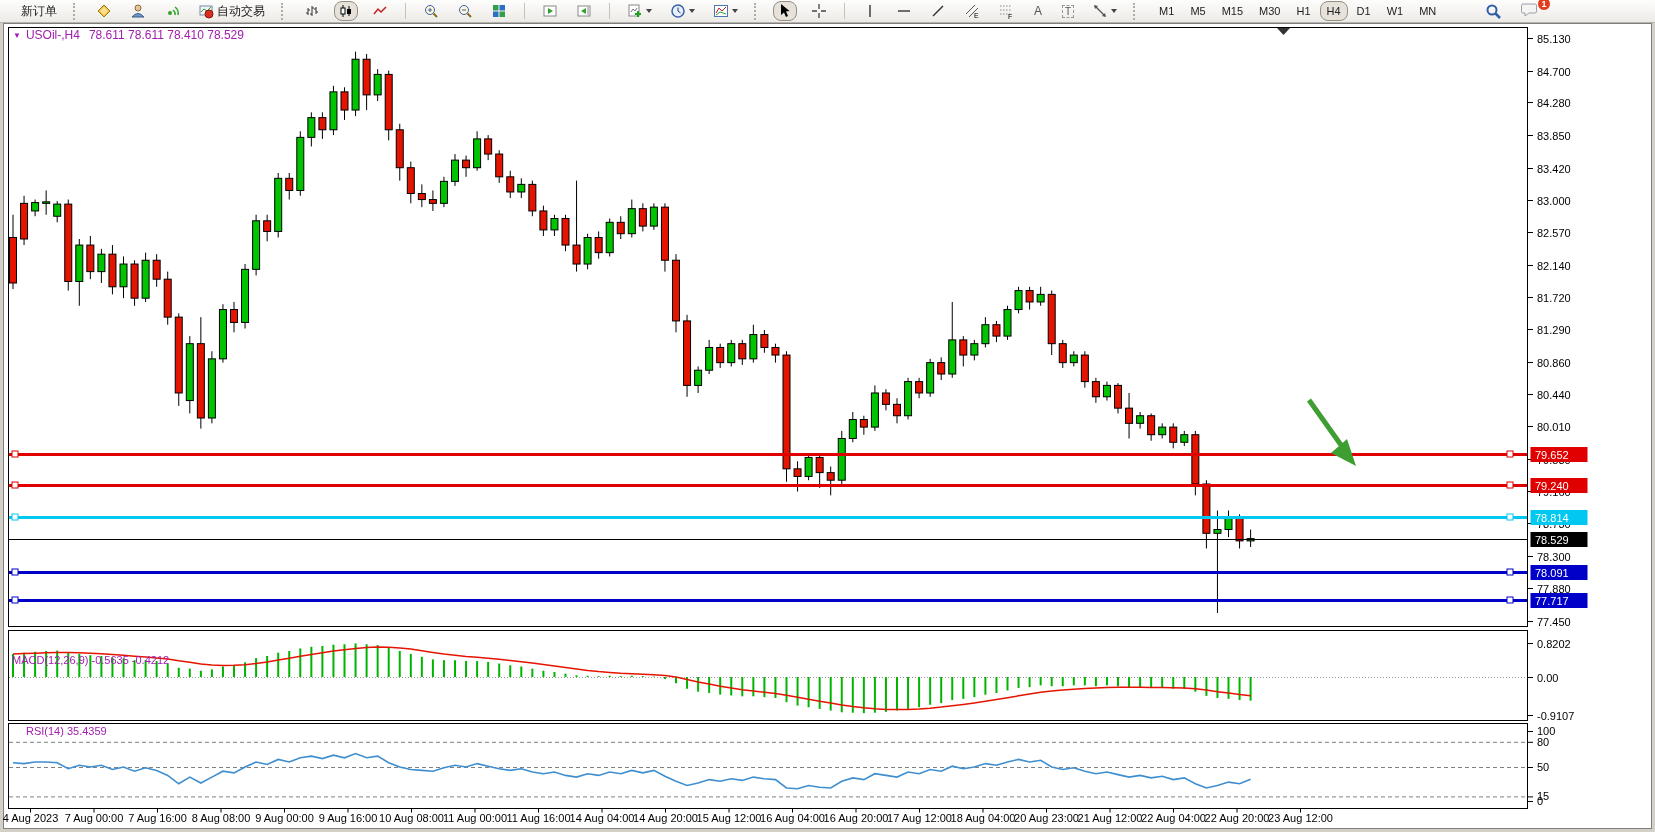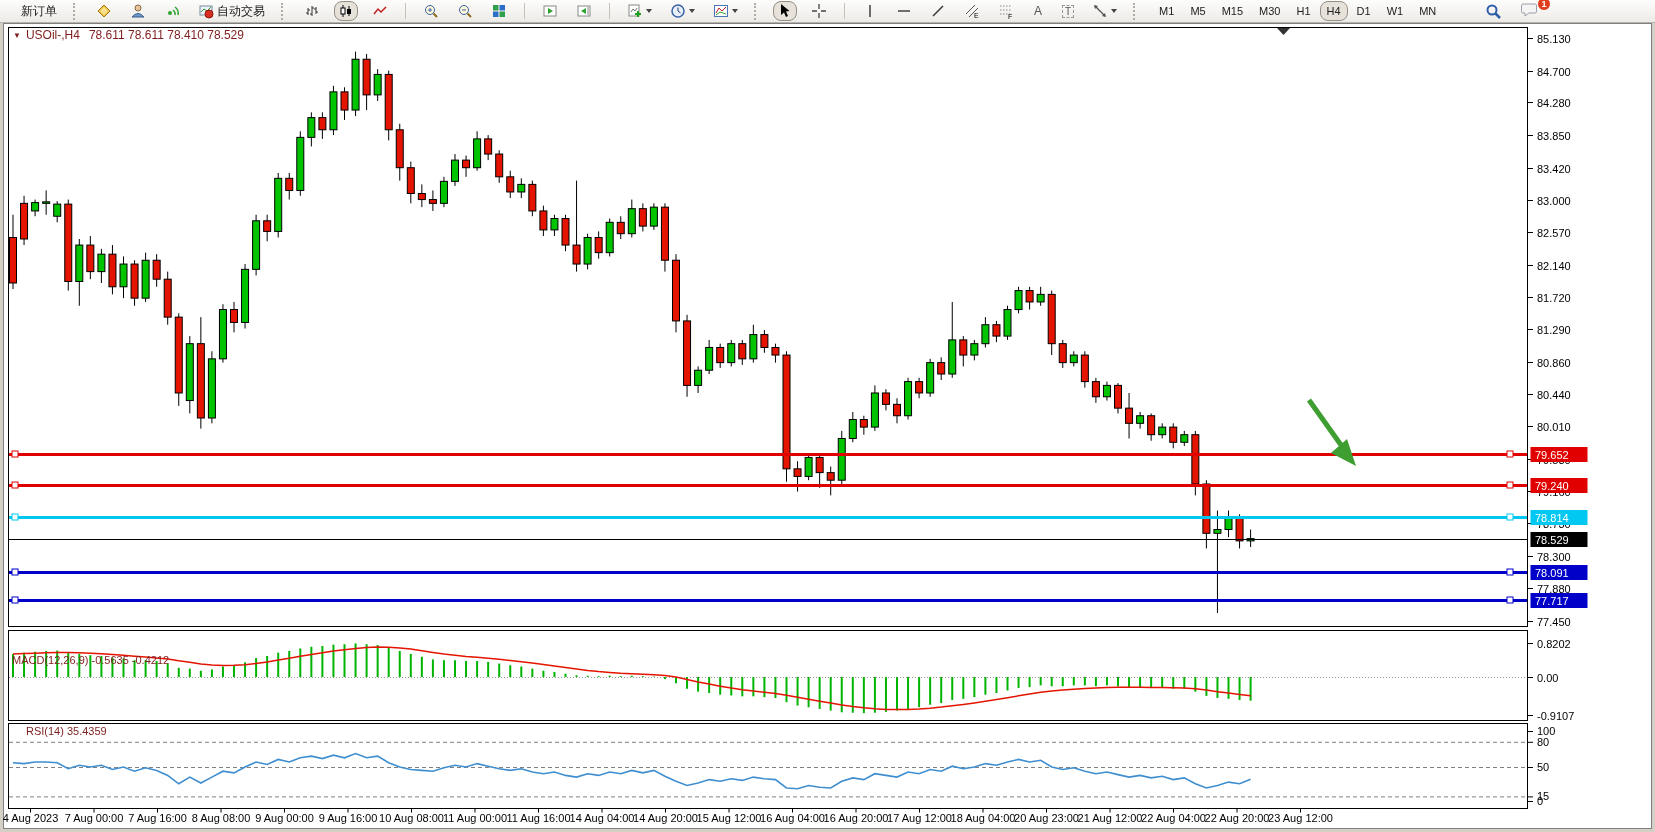--- a/index.html
+++ b/index.html
@@ -10,21 +10,21 @@
   .tbtn svg{display:block;}
   .sep{width:1px;height:16px;background:#c6c2ba;margin:0 4px;}
   .grip{width:3px;height:17px;border-left:2px dotted #b0aca4;margin:0 5px 0 3px;}
   .caret{width:0;height:0;border-left:3px solid transparent;border-right:3px solid transparent;border-top:4px solid #444;margin-left:3px;}
   .tf{font-size:11px;padding:0 6px;color:#222;}
   .toolbar-right{margin-left:auto;display:flex;align-items:center;gap:8px;margin-right:96px;}
   .chat-wrap{position:relative;}
   .notif-badge{position:absolute;top:-3px;right:-8px;width:14px;height:14px;border-radius:50%;background:#e03c1e;color:#fff;font-size:9px;font-weight:bold;display:flex;align-items:center;justify-content:center;border:1px solid #fff;box-sizing:border-box;}
   #chart-svg{position:absolute;top:0;left:0;z-index:1;}
   svg text{font-family:"Liberation Sans",sans-serif;font-size:11px;fill:#000;}
-  .overlay-label{position:absolute;z-index:5;font-size:11px;color:#7f1d1d;white-space:nowrap;pointer-events:none;}
+  .overlay-label{position:absolute;z-index:5;font-size:11px;color:#a21caf;white-space:nowrap;pointer-events:none;}
   #chart-title{font-size:12px;}
   #chart-title .arrow{font-size:8px;margin-right:5px;vertical-align:1px;}
   #chart-title .ohlc{margin-left:9px;}
 </style>
 </head>
 <body>
 
 <div class="toolbar">
   <button class="tbtn">新订单</button>
   <span class="grip"></span>

